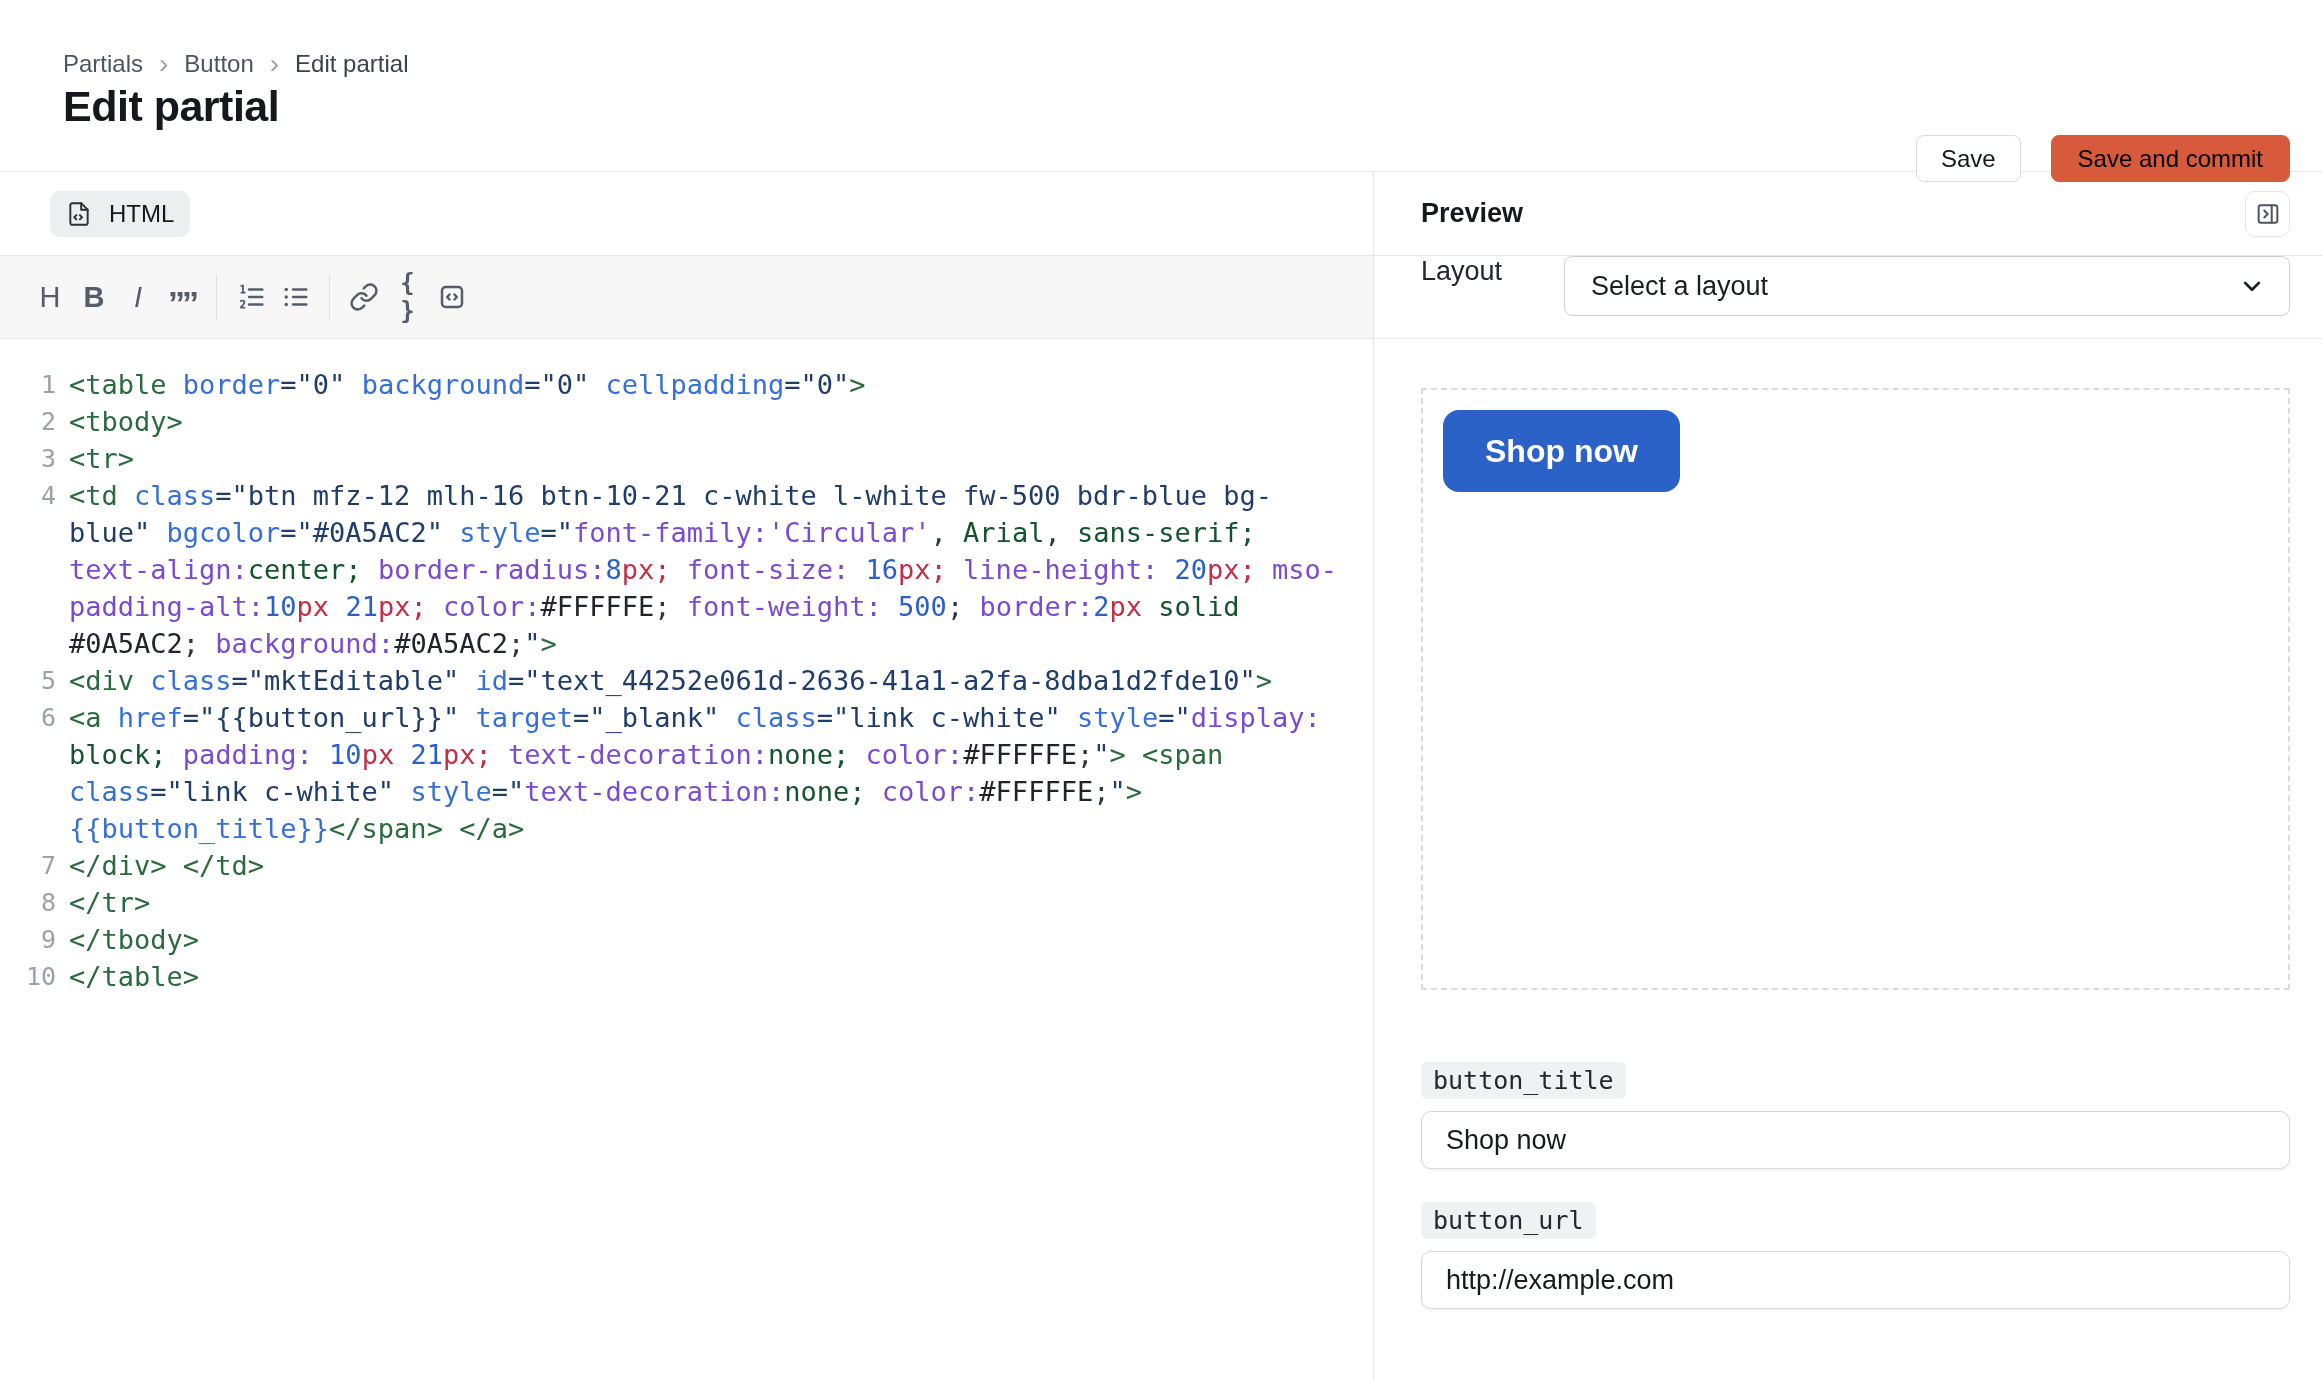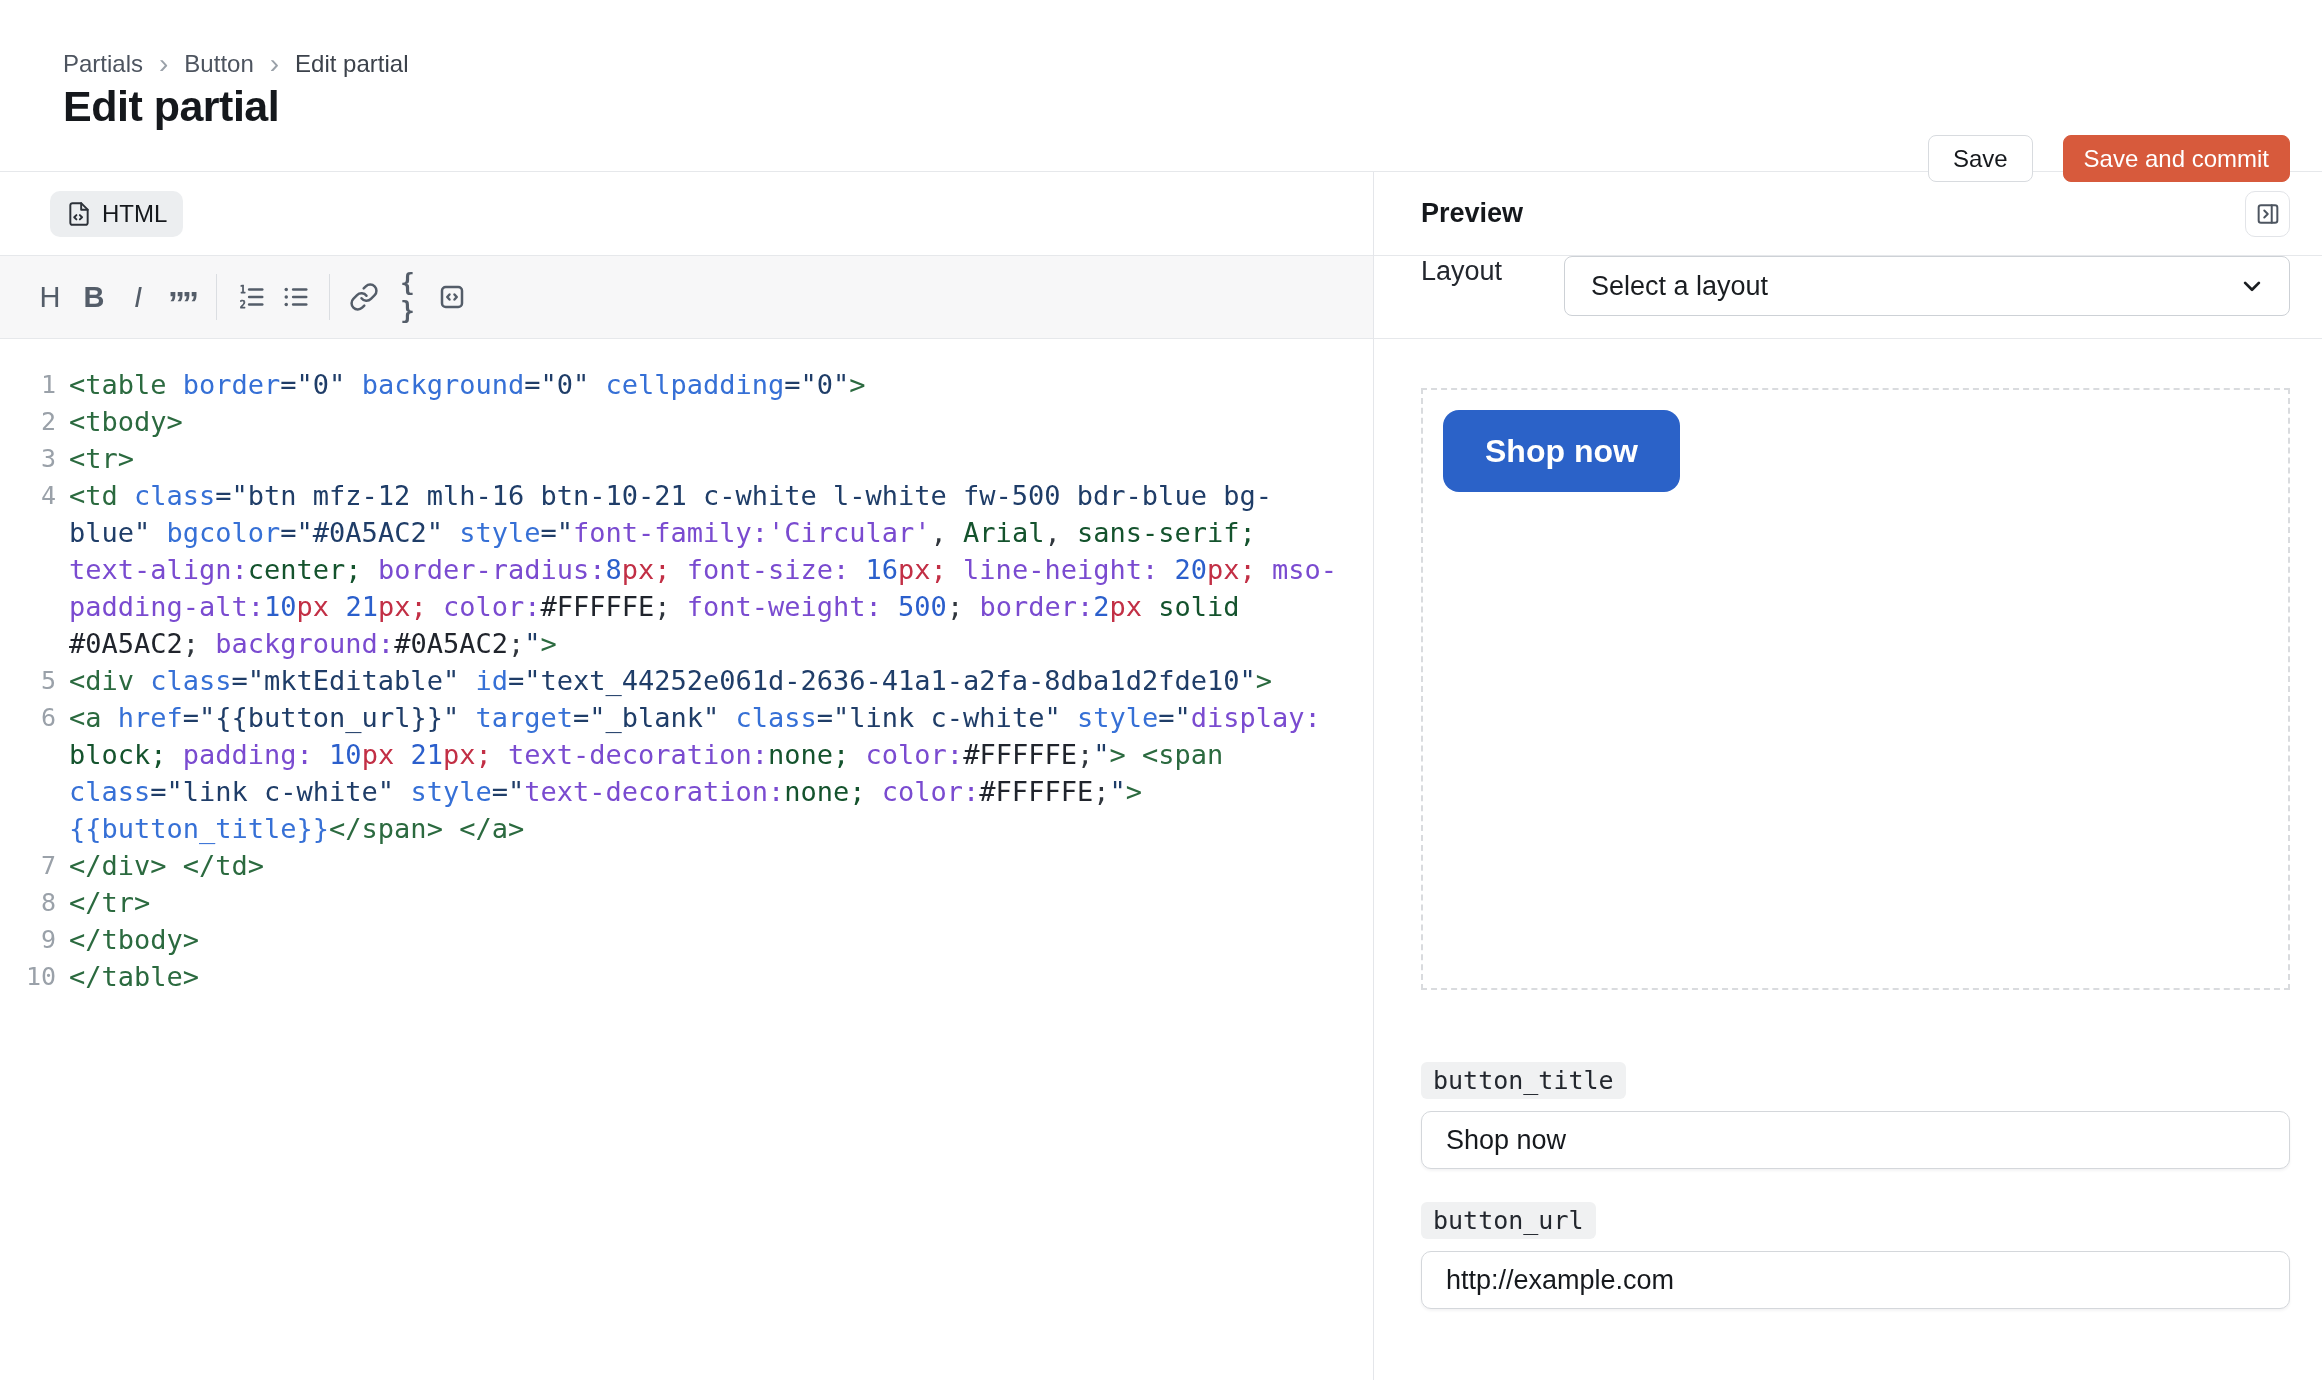--- a/index.html
+++ b/index.html
@@ -12,30 +12,30 @@
     font-size: 24px; color: #4d545f; margin-top: 16px; }
   .crumb { cursor: pointer; }
   .crumb.current { color: #3c424b; }
   .crumb-sep { color: #9aa1a9; font-size: 28px; line-height: 24px; }
   .page-title { position: absolute; left: 63px; top: 82px; font-size: 43px; font-weight: 700;
     letter-spacing: -0.5px; color: #15181c; }
   .header-actions { position: absolute; right: 32px; top: 93px; display: flex; gap: 30px; margin-top: 42px; }
   .btn { font-family: "Liberation Sans", sans-serif; font-size: 24px; height: 47px; border-radius: 8px;
     cursor: pointer; display: flex; align-items: center; }
   .btn-secondary { background: #ffffff; border: 1px solid #d8dbdf; color: #15181c; padding: 0 24px; }
-  .btn-primary { background: #d75a3c; border: 1px solid #d75a3c; color: #ffffff; padding: 0 20px; }
+  .btn-primary { background: #d75a3c; border: 1px solid #d75a3c; color: #000000; padding: 0 26px; }
 
   
   .main { display: flex; height: 1208px; }
   .editor-pane { width: 1374px; border-right: 1px solid #e4e6ea; background: #fff; }
   .preview-pane { flex: 1; background: #fff; }
 
   
   .tab-row { height: 84px; border-bottom: 1px solid #e6e8eb; display: flex; align-items: center; padding-left: 50px; }
-  .html-tab { display: flex; align-items: center; gap: 10px; background: #eceef0; border-radius: 10px;
+  .html-tab { display: flex; align-items: center; gap: 17px; background: #eceef0; border-radius: 10px;
     height: 46px; padding: 0 16px; font-size: 24px; color: #15181c; cursor: pointer; }
   .html-tab svg { width: 26px; height: 26px; stroke: #2c3138; fill: none; stroke-width: 1.8;
     stroke-linecap: round; stroke-linejoin: round; }
 
   .toolbar { height: 83px; background: #f7f7f8; border-bottom: 1px solid #e6e8eb;
     display: flex; align-items: center; padding-left: 28px; }
   .tb-btn { width: 44px; height: 52px; display: flex; align-items: center; justify-content: center;
     cursor: pointer; color: #545d69; background: transparent; border: none; }
   .tb-btn svg { width: 30px; height: 30px; stroke: #545d69; fill: none; stroke-width: 2;
     stroke-linecap: round; stroke-linejoin: round; }

